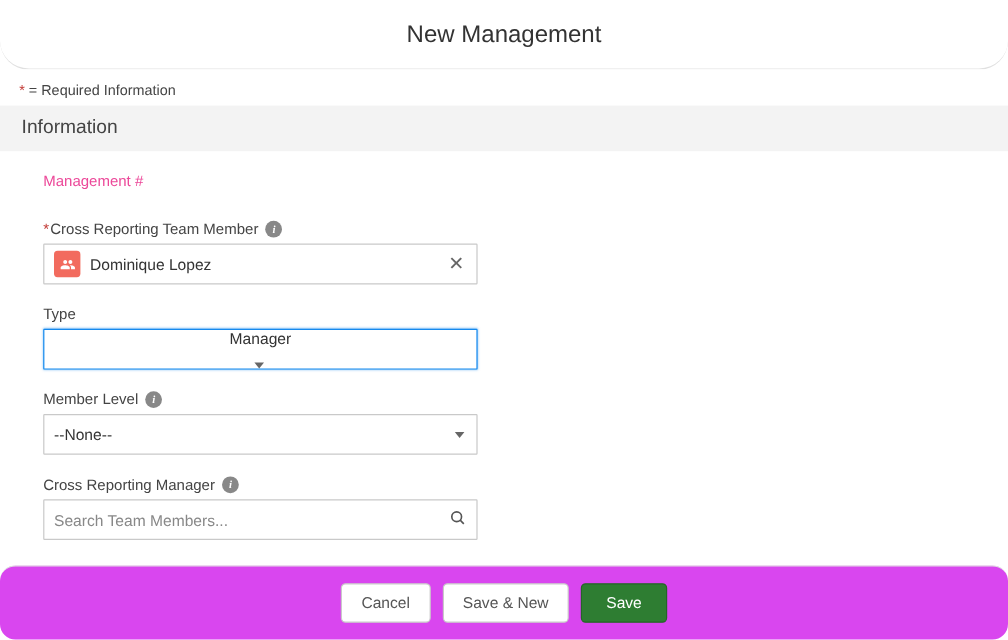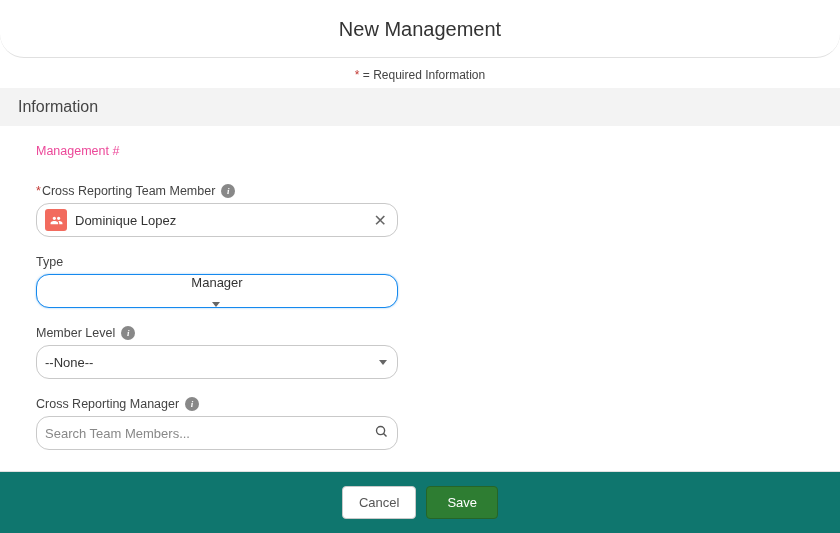--- a/index.html
+++ b/index.html
@@ -14,21 +14,21 @@
     }
     .header-title {
       text-align: center;
       padding: 18px 0 16px;
       font-size: 20px;
       font-weight: 400;
       border-bottom: 1px solid #e0e0e0;
       border-radius: 24px;
     }
     .required-note {
-      text-align: center;
+      text-align: left;
       padding: 10px 16px 6px;
       font-size: 12px;
       color: #444;
     }
     .required-note .asterisk { color: #c23934; }
     .section-header {
       background: #f3f3f3;
       padding: 10px 18px;
       font-size: 16px;
       color: #444;
@@ -56,21 +56,21 @@
       justify-content: center;
       font-size: 9px;
       font-weight: bold;
       font-style: italic;
       font-family: Georgia, serif;
     }
     .input-box {
       width: 362px;
       height: 34px;
       border: 1px solid #c9c9c9;
-      border-radius: 13px;
+      border-radius: 1px;
       display: flex;
       align-items: center;
       padding: 0 8px;
       font-size: 13px;
       color: #333;
       background: #fff;
     }
     .input-box.focused {
       border: 1px solid #1589ee;
       box-shadow: 0 0 2px rgba(21,137,238,0.5);
@@ -99,26 +99,27 @@
       border-left: 4px solid transparent;
       border-right: 4px solid transparent;
       border-top: 5px solid #666;
       margin-right: 2px;
     }
     .search-box .search-placeholder { color: #888; flex: 1; }
     .search-icon { color: #555; }
     .footer {
       position: absolute;
       left: 0; right: 0; bottom: 0;
-      background: #0f766e;
+      background: #d946ef;
       border-top: 1px solid #e0e0e0;
       padding: 14px 0;
       display: flex;
       justify-content: center;
       gap: 10px;
+      border-radius: 13px;
     }
     .btn {
       height: 33px;
       border-radius: 4px;
       padding: 0 16px;
       font-size: 13px;
       cursor: pointer;
       border: 1px solid #c9c9c9;
       background: #fff;
       color: #0070d2;
@@ -194,14 +195,15 @@
             <line x1="20" y1="20" x2="15.2" y2="15.2"></line>
           </svg>
       </span>
     </div>
   </div>
 
 </div>
 
 <div class="footer">
   <button class="btn btn-neutral">Cancel</button>
+  <button class="btn btn-neutral">Save &amp; New</button>
   <button class="btn btn-primary">Save</button>
 </div>
 
 </body></html>

